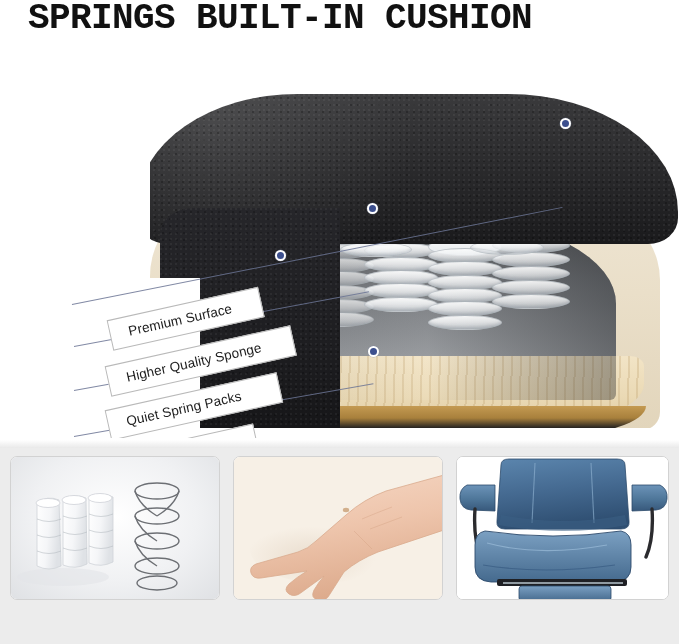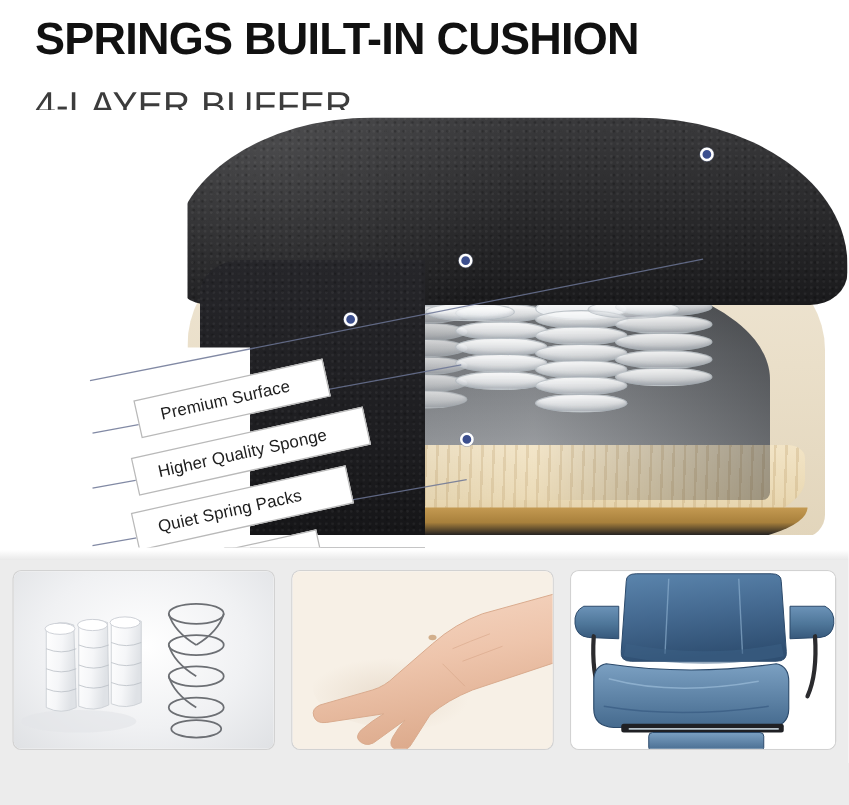--- a/index.html
+++ b/index.html
@@ -4,21 +4,21 @@
 <style>
   * { margin:0; padding:0; box-sizing:border-box; }
   html,body{ background:#ffffff; }
   body{
     width:679px; height:644px; position:relative; overflow:hidden;
     font-family:"Liberation Sans","DejaVu Sans",sans-serif;
     background:#ffffff;
   }
 
   
-  #header{ position:absolute; left:0; top:16px; width:552px; height:100px; }
+  #header{ position:absolute; left:0; top:4px; width:552px; height:100px;font-family:Liberation Mono, monospace; }
   #title{
     position:absolute; left:28px; top:-6px;
     font-size:36px; font-weight:700; letter-spacing:-0.6px;
     color:#111111; white-space:nowrap;
   }
   #subtitle{
     position:absolute; left:28px; top:52px;
     font-size:30px; font-weight:400; letter-spacing:0.2px;
     color:#3c3c3c; white-space:nowrap;
   }
@@ -165,21 +165,20 @@
   .divider-top{
     position:absolute; left:0; top:440px; width:679px; height:8px;
     background:linear-gradient(180deg,#ffffff,#e9e9e9);
   }
 </style>
 </head>
 <body>
 
 <div id="header">
   <div id="title">SPRINGS BUILT-IN CUSHION</div>
-  <div id="subtitle">4-LAYER BUFFER</div>
 </div>
 
 <div id="scene">
 
   <div class="sponge"></div>
 
   <div class="cavity"></div>
 
   <div class="planks"></div>
   <div class="plank-edge"></div>

